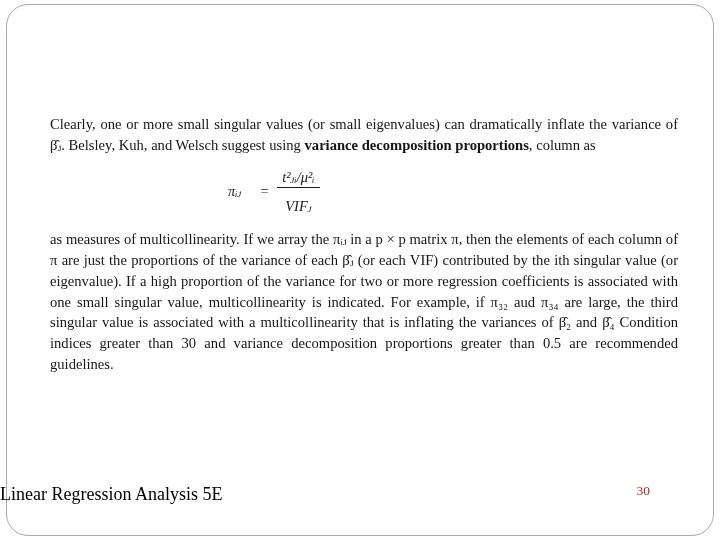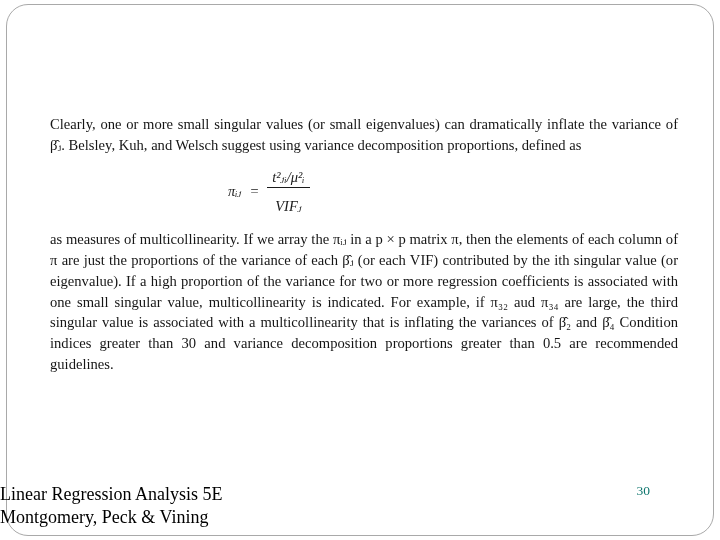--- a/index.html
+++ b/index.html
@@ -22,30 +22,30 @@
     position: absolute;
     left: 50px;
     top: 114px;
     width: 628px;
     font-size: 14.6px;
     line-height: 1.43;
     text-align: justify;
     color: #151515;
   }
   .para { margin: 0; }
-  .para b { font-weight: normal; }
+  .para b { font-weight: bold; }
   .formula-row {
     margin: 12px 0 14px 178px;
     display: flex;
     align-items: center;
     font-style: italic;
     font-size: 14.5px;
     color: #1a1a1a;
   }
-  .formula-lhs { margin-right: 8px; }
+  .formula-lhs { margin-right: 18px; }
   .formula-eq { margin-right: 8px; }
   .frac {
     display: inline-flex;
     flex-direction: column;
     text-align: center;
     line-height: 1.25;
   }
   .frac .num {
     border-bottom: 1px solid #1a1a1a;
     padding: 0 5px 1px 5px;
@@ -60,43 +60,42 @@
     text-align: left;
     font-size: 18px;
     line-height: 1.3;
     color: #000;
   }
   .page-number {
     position: absolute;
     top: 483px;
     right: 70px;
     font-size: 13.5px;
-    color: #0f766e;
+    color: #b91c1c;
   }
 </style>
 </head>
 <body>
 
 <div class="slide-border"></div>
 
 <div class="content">
 
-  <p class="para"><span>Clearly, one or more small singular values (or small eigenvalues) can dramatically inflate the variance of β̂ⱼ. Belsley, Kuh, and Welsch suggest using </span><b>variance decomposition proportions</b><span>, defined as</span></p>
+  <p class="para"><span>Clearly, one or more small singular values (or small eigenvalues) can dramatically inflate the variance of β̂ⱼ. Belsley, Kuh, and Welsch suggest using </span><b>variance decomposition proportions</b><span>, column as</span></p>
 
   <div class="formula-row">
     <span class="formula-lhs">πᵢⱼ</span>
     <span class="formula-eq">=</span>
     <span class="frac">
       <span class="num">t²ⱼᵢ/μ²ᵢ</span>
       <span class="den">VIFⱼ</span>
     </span>
   </div>
 
   <p class="para">as measures of multicollinearity. If we array the πᵢⱼ in a p × p matrix π, then the elements of each column of π are just the proportions of the variance of each β̂ⱼ (or each VIF) contributed by the ith singular value (or eigenvalue). If a high proportion of the variance for two or more regression coefficients is associated with one small singular value, multicollinearity is indicated. For example, if π₃₂ aud π₃₄ are large, the third singular value is associated with a multicollinearity that is inflating the variances of β̂₂ and β̂₄ Condition indices greater than 30 and variance decomposition proportions greater than 0.5 are recommended guidelines.</p>
 
 </div>
 
 <div class="footer">
   <div>Linear Regression Analysis 5E</div>
-  <div>Montgomery, Peck &amp; Vining</div>
 </div>
 
 <div class="page-number">30</div>
 
 </body></html>

